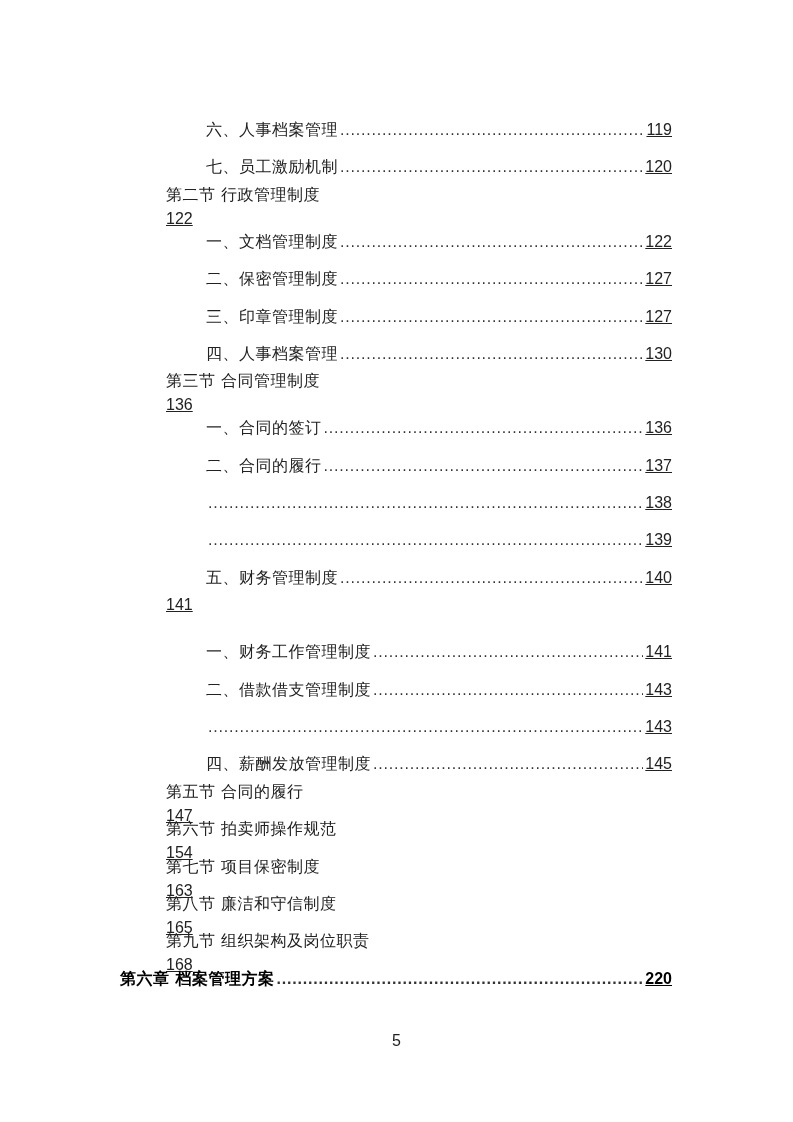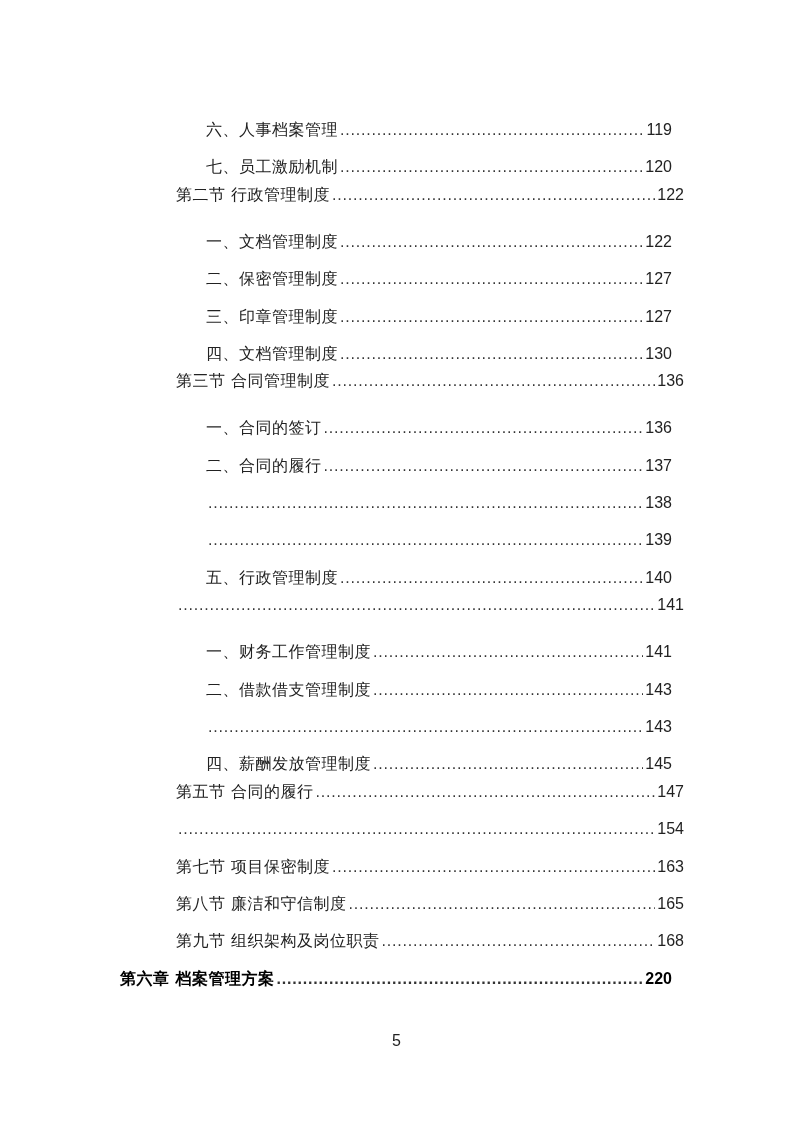--- a/index.html
+++ b/index.html
@@ -1,28 +1,28 @@
 <!DOCTYPE html>
 <html><head>
 <meta charset="utf-8">
 <style>
   html, body { margin: 0; padding: 0; background: #ffffff; }
   body { width: 793px; height: 1122px; position: relative; overflow: hidden;
          font-family: "DejaVu Sans", "Liberation Sans", sans-serif; color: #222; }
   .toc { position: absolute; left: 0; top: 0; width: 793px; }
   .row { position: absolute; display: flex; align-items: baseline; height: 24px;
          font-size: 16px; line-height: 24px; }
-  .row.l1 { left: 176px; width: 508px; }
+  .row.l1 { left: 164px; width: 508px; flex-direction: column; }
   .row.l2 { left: 206px; width: 466px; margin-top: 10px; }
   .row.chapter { left: 120px; width: 552px; font-weight: bold; color: #000; }
   .title { white-space: nowrap; letter-spacing: 0.5px; }
   .leader { flex: 1; overflow: hidden; white-space: nowrap; margin: 0 2px;
             font-family: "Liberation Sans", sans-serif; color: #333; }
   .leader::before { content: "................................................................................................................................................................................"; letter-spacing: 0.8px; }
-  .page { font-family: "Liberation Sans", sans-serif; white-space: nowrap; }
+  .page { font-family: "Liberation Sans", sans-serif; white-space: nowrap; text-decoration: underline; }
   .footer-num { position: absolute; top: 1032px; left: 0; width: 793px; text-align: center;
                 font-family: "Liberation Sans", sans-serif; font-size: 16px; }
 </style>
 </head>
 <body>
 
 <div class="toc">
   <div class="row l2" style="top:108px">
     <span class="title">六、人事档案管理</span>
     <span class="leader"></span>
@@ -47,21 +47,21 @@
     <span class="title">二、保密管理制度</span>
     <span class="leader"></span>
     <span class="page">127</span>
   </div>
   <div class="row l2" style="top:295px">
     <span class="title">三、印章管理制度</span>
     <span class="leader"></span>
     <span class="page">127</span>
   </div>
   <div class="row l2" style="top:332px">
-    <span class="title">四、文档管理制度</span>
+    <span class="title">四、人事档案管理</span>
     <span class="leader"></span>
     <span class="page">130</span>
   </div>
   <div class="row l1" style="top:369px">
     <span class="title">第三节  合同管理制度</span>
     <span class="leader"></span>
     <span class="page">136</span>
   </div>
   <div class="row l2" style="top:406px">
     <span class="title">一、合同的签订</span>
@@ -75,21 +75,21 @@
   </div>
   <div class="row l2" style="top:481px">
     <span class="leader"></span>
     <span class="page">138</span>
   </div>
   <div class="row l2" style="top:518px">
     <span class="leader"></span>
     <span class="page">139</span>
   </div>
   <div class="row l2" style="top:556px">
-    <span class="title">五、行政管理制度</span>
+    <span class="title">五、财务管理制度</span>
     <span class="leader"></span>
     <span class="page">140</span>
   </div>
   <div class="row l1" style="top:593px">
     <span class="leader"></span>
     <span class="page">141</span>
   </div>
   <div class="row l2" style="top:630px">
     <span class="title">一、财务工作管理制度</span>
     <span class="leader"></span>
@@ -108,20 +108,21 @@
     <span class="title">四、薪酬发放管理制度</span>
     <span class="leader"></span>
     <span class="page">145</span>
   </div>
   <div class="row l1" style="top:780px">
     <span class="title">第五节  合同的履行</span>
     <span class="leader"></span>
     <span class="page">147</span>
   </div>
   <div class="row l1" style="top:817px">
+    <span class="title">第六节  拍卖师操作规范</span>
     <span class="leader"></span>
     <span class="page">154</span>
   </div>
   <div class="row l1" style="top:855px">
     <span class="title">第七节  项目保密制度</span>
     <span class="leader"></span>
     <span class="page">163</span>
   </div>
   <div class="row l1" style="top:892px">
     <span class="title">第八节  廉洁和守信制度</span>

